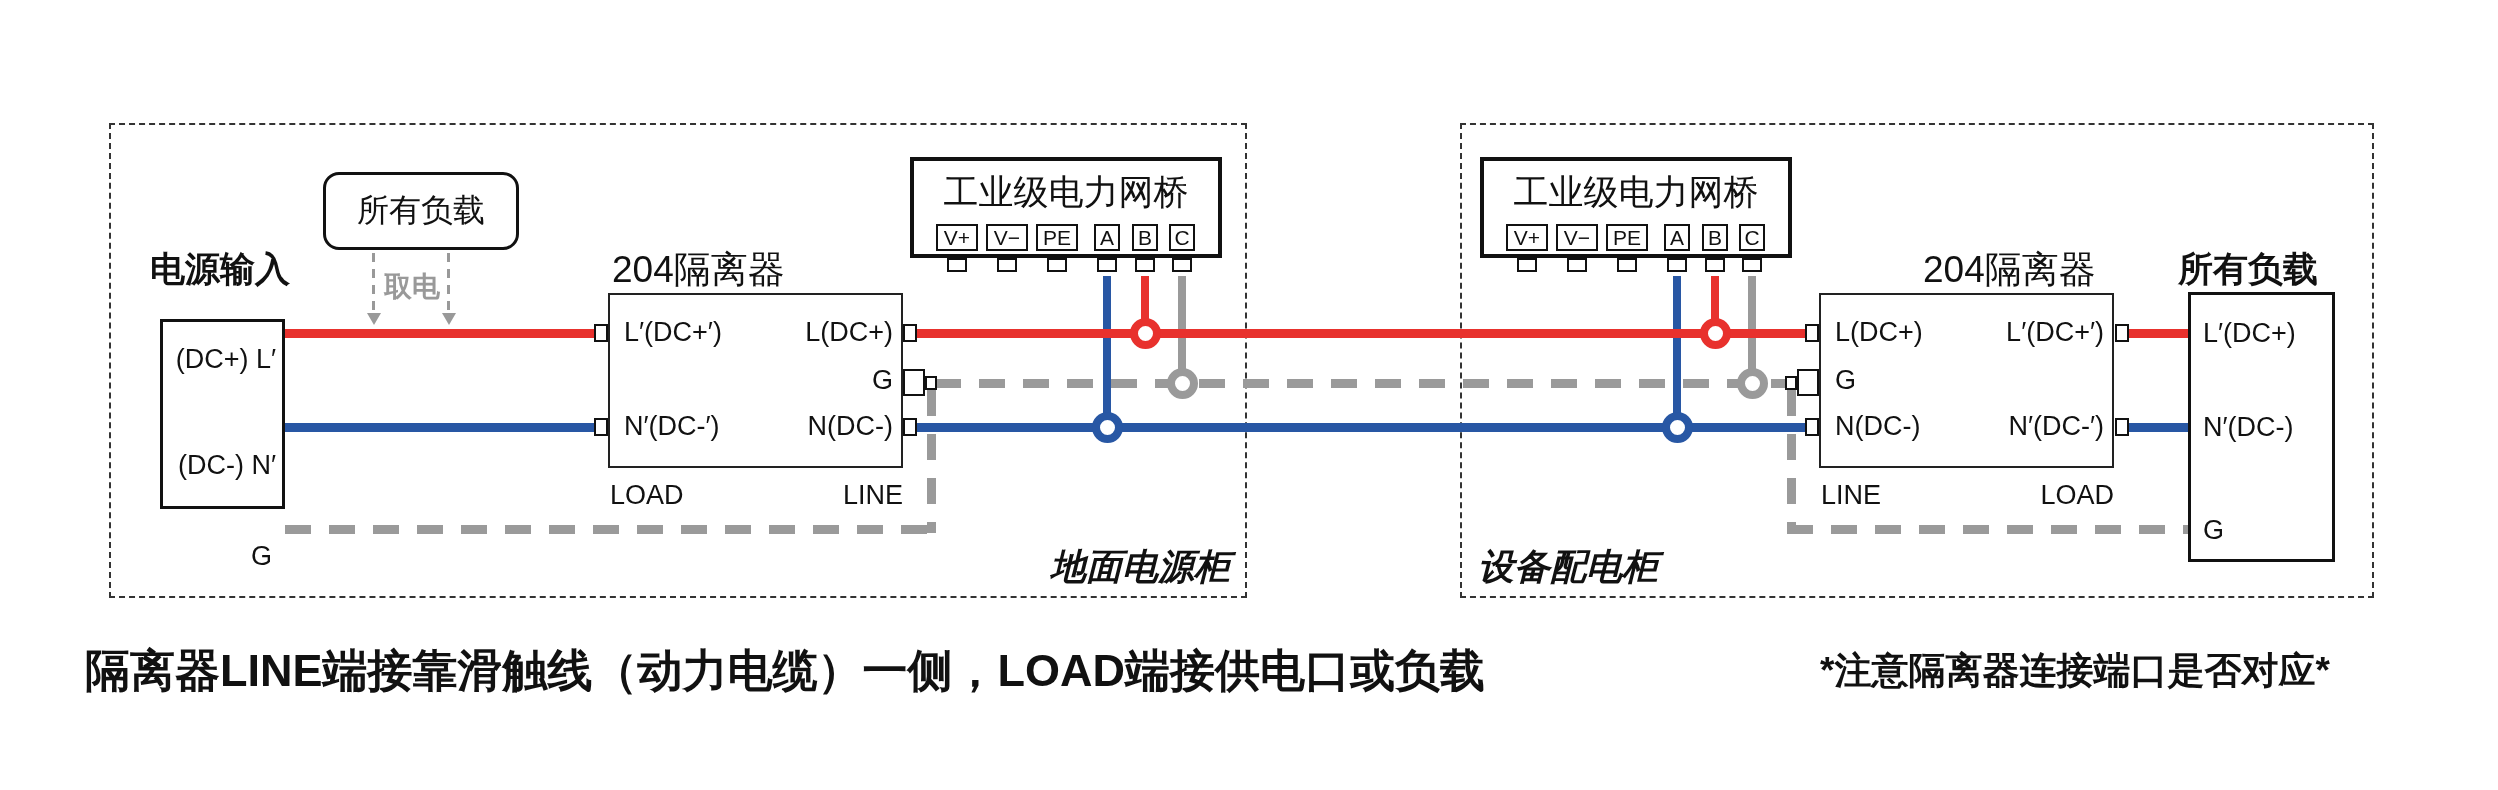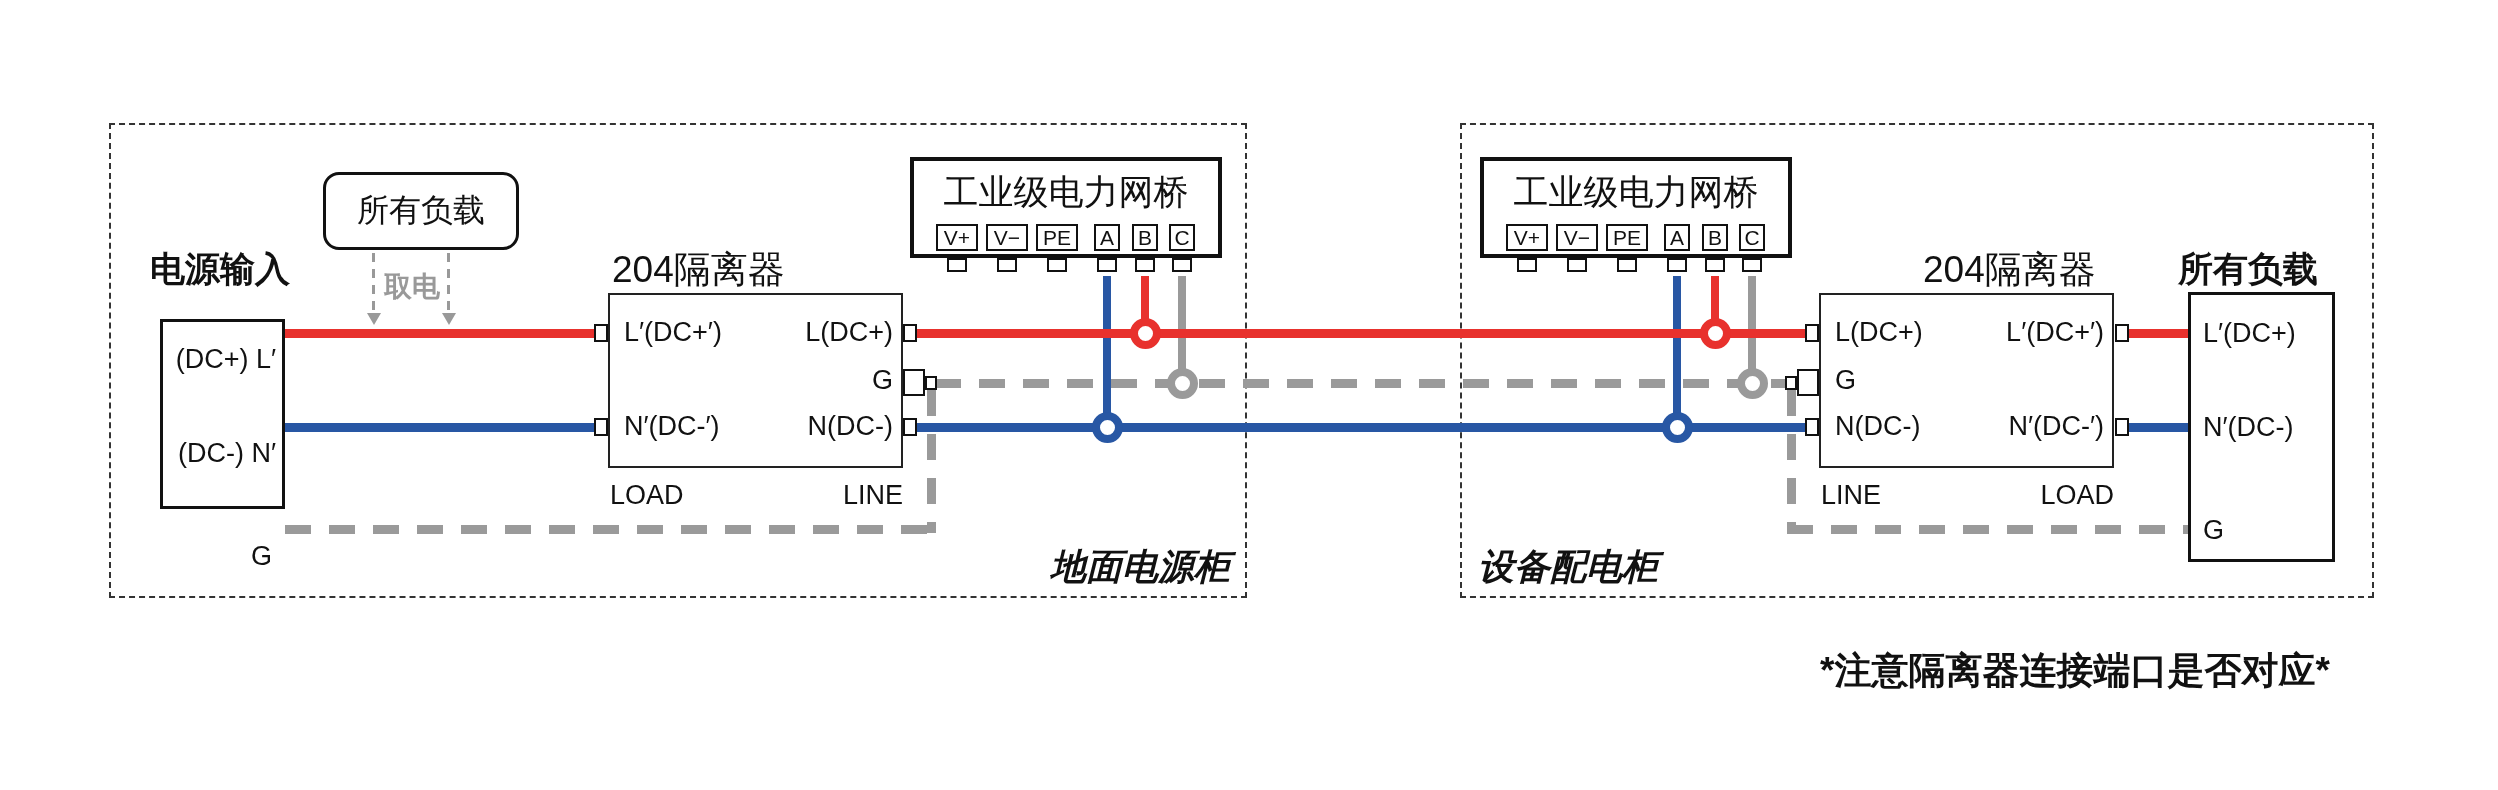--- a/index.html
+++ b/index.html
@@ -75,21 +75,21 @@
   <div class="dot dot-red" style="left:1130px;top:318px;"></div>
   <div class="dot dot-gray" style="left:1167px;top:368px;"></div>
   <div class="dot dot-blue" style="left:1092px;top:412px;"></div>
   <div class="dot dot-red" style="left:1700px;top:318px;"></div>
   <div class="dot dot-gray" style="left:1737px;top:368px;"></div>
   <div class="dot dot-blue" style="left:1662px;top:412px;"></div>
 
   <div class="title-bold" style="left:150px;top:246px;text-align:right;">电源输入</div>
   <div class="box-thick" style="left:160px;top:293px;width:125px;height:190px;margin-top:26px;">
     <div class="row" style="right:6px;top:22px;">(DC+) L′</div>
-    <div class="row" style="right:6px;top:116px;">(DC-) N′</div>
+    <div class="row" style="right:6px;top:128px;">(DC-) N′</div>
     <div class="row" style="right:10px;top:219px;">G</div>
   </div>
 
   <div class="box-thick rounded" style="left:323px;top:172px;width:196px;height:78px;">
     <span>所有负载</span>
   </div>
   <div class="tap-line" style="left:372px;top:253px;height:60px;"></div>
   <div class="tap-head" style="left:367px;top:313px;"></div>
   <div class="tap-line" style="left:447px;top:253px;height:60px;"></div>
   <div class="tap-head" style="left:442px;top:313px;"></div>
@@ -163,15 +163,16 @@
   <div class="stub" style="left:1797px;top:369px;width:22px;height:27px;"></div>
   <div class="stub" style="left:1785px;top:376px;width:12px;height:14px;"></div>
 
   <div class="title-bold" style="left:2178px;top:246px;">所有负载</div>
   <div class="box-thick" style="left:2188px;top:292px;width:147px;height:270px;">
     <div class="row" style="left:12px;top:23px;">L′(DC+)</div>
     <div class="row" style="left:12px;top:117px;">N′(DC-)</div>
     <div class="row" style="left:12px;top:220px;">G</div>
   </div>
 
+  <div class="caption" style="left:85px;top:641px;">隔离器LINE端接靠滑触线（动力电缆）一侧，LOAD端接供电口或负载</div>
   <div class="note" style="left:1820px;top:646px;">*注意隔离器连接端口是否对应*</div>
 
 </div>
 
 </body></html>

